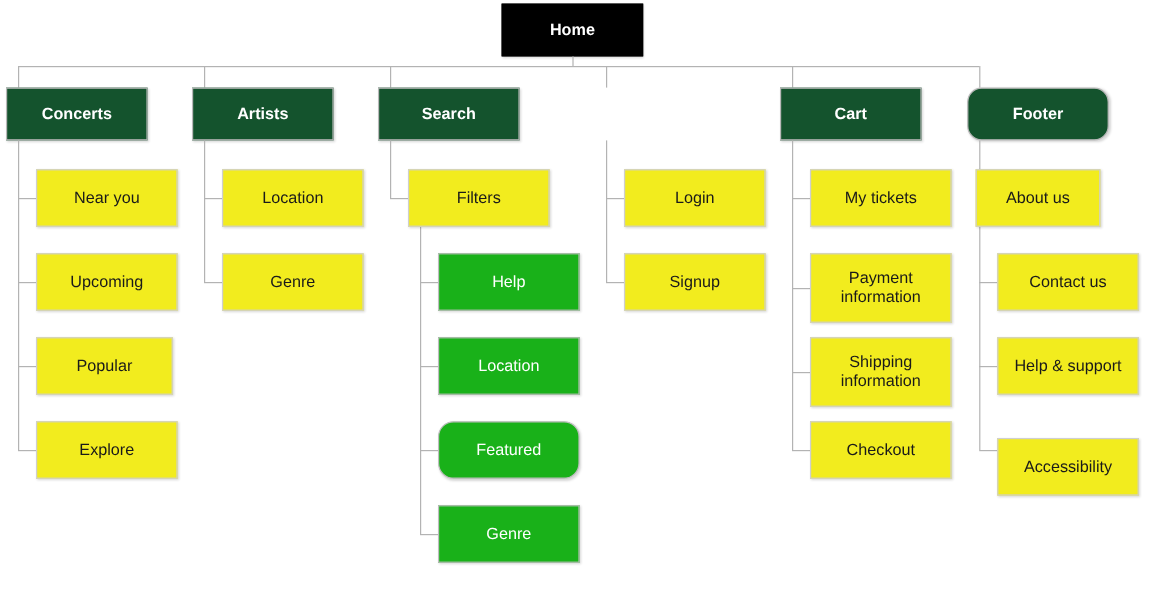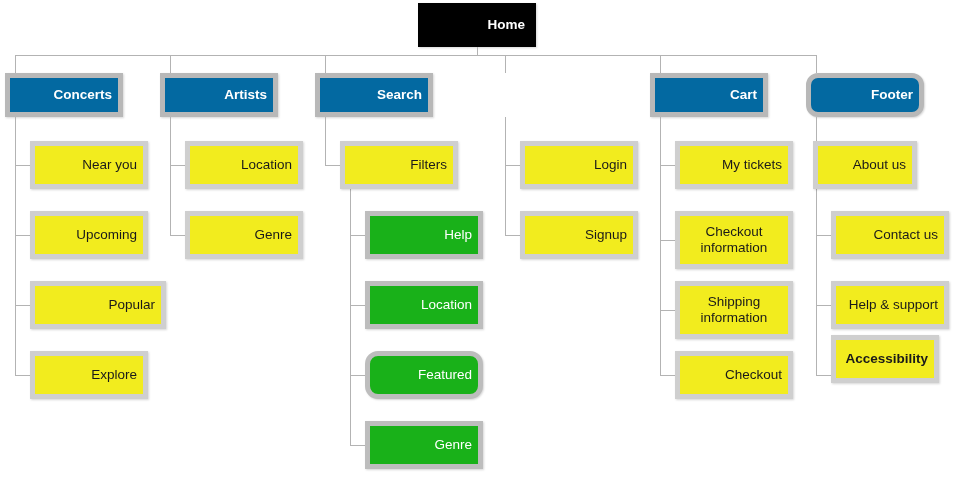--- a/index.html
+++ b/index.html
@@ -24,39 +24,39 @@
     position: absolute;
     background: #b3b3b3;
   }
   .line.h { height: 1px; }
   .line.v { width: 1px; }
 
   
   .node {
     position: absolute;
     box-sizing: border-box;
-    border: 5px solid #15803d;
+    border: 1px solid #15803d;
     display: flex;
     align-items: center;
-    justify-content: flex-end;
+    justify-content: center;
     text-align: center;
     line-height: 1.22;
     box-shadow: 1px 1px 2px rgba(0,0,0,0.16);
   }
   .node span { display: block; padding: 0 6px; }
 
   .node.root {
     background: #000000;
     color: #ffffff;
     font-weight: bold;
     font-size: 13.5px;
     border-color: #000000;
   }
   .node.section {
-    background: #0369a1;
+    background: #14532d;
     color: #ffffff;
     font-weight: bold;
     font-size: 13.5px;
     border-color: #b8b8b8;
   }
   .node.leaf {
     background: #f2ec1e;
     color: #1a1a1a;
     font-size: 13.5px;
     border-color: #cfcfcf;
@@ -85,21 +85,21 @@
     <div class="line h" style="left: 15px; top: 165px; width: 15px;"></div>
     <div class="line h" style="left: 15px; top: 235px; width: 15px;"></div>
     <div class="line h" style="left: 15px; top: 305px; width: 15px;"></div>
     <div class="line h" style="left: 15px; top: 375px; width: 15px;"></div>
     <div class="node leaf" style="left: 30px; top: 141px; width: 118px; height: 48px;">
       <span>Near you</span>
     </div>
     <div class="node leaf" style="left: 30px; top: 211px; width: 118px; height: 48px;">
       <span>Upcoming</span>
     </div>
-    <div class="node leaf" style="left: 30px; top: 281px; width: 136px; height: 48px;">
+    <div class="node leaf" style="left: 30px; top: 281px; width: 114px; height: 48px;">
       <span>Popular</span>
     </div>
     <div class="node leaf" style="left: 30px; top: 351px; width: 118px; height: 48px;">
       <span>Explore</span>
     </div>
     <div class="line v" style="left: 170px; top: 55px; height: 18px;"></div>
     <div class="node section" style="left: 160px; top: 73px; width: 118px; height: 44px;">
       <span>Artists</span>
     </div>
     <div class="line v" style="left: 170px; top: 117px; height: 118px;"></div>
@@ -153,21 +153,21 @@
     </div>
     <div class="line v" style="left: 660px; top: 117px; height: 258px;"></div>
     <div class="line h" style="left: 660px; top: 165px; width: 15px;"></div>
     <div class="line h" style="left: 660px; top: 240px; width: 15px;"></div>
     <div class="line h" style="left: 660px; top: 310px; width: 15px;"></div>
     <div class="line h" style="left: 660px; top: 375px; width: 15px;"></div>
     <div class="node leaf" style="left: 675px; top: 141px; width: 118px; height: 48px;">
       <span>My tickets</span>
     </div>
     <div class="node leaf" style="left: 675px; top: 211px; width: 118px; height: 58px;">
-      <span>Checkout information</span>
+      <span>Payment information</span>
     </div>
     <div class="node leaf" style="left: 675px; top: 281px; width: 118px; height: 58px;">
       <span>Shipping information</span>
     </div>
     <div class="node leaf" style="left: 675px; top: 351px; width: 118px; height: 48px;">
       <span>Checkout</span>
     </div>
     <div class="line v" style="left: 816px; top: 55px; height: 18px;"></div>
     <div class="node section" style="left: 806px; top: 73px; width: 118px; height: 44px; border-radius: 12px;">
       <span>Footer</span>
@@ -179,16 +179,16 @@
     <div class="line h" style="left: 816px; top: 375px; width: 15px;"></div>
     <div class="node leaf" style="left: 813px; top: 141px; width: 104px; height: 48px;">
       <span>About us</span>
     </div>
     <div class="node leaf" style="left: 831px; top: 211px; width: 118px; height: 48px;">
       <span>Contact us</span>
     </div>
     <div class="node leaf" style="left: 831px; top: 281px; width: 118px; height: 48px;">
       <span>Help &amp; support</span>
     </div>
-    <div class="node leaf" style="left: 831px; top: 335px; width: 108px; height: 48px; font-weight: bold;">
+    <div class="node leaf" style="left: 831px; top: 365px; width: 118px; height: 48px;">
       <span>Accessibility</span>
     </div>
   </div>
 
 </body></html>

